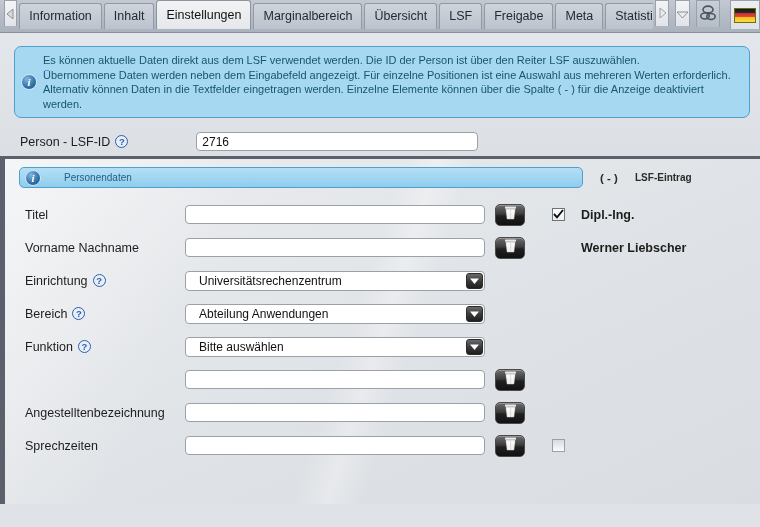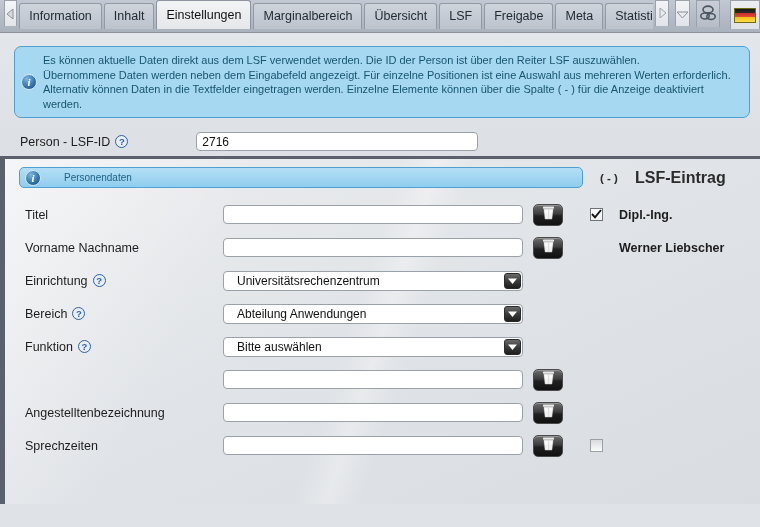--- a/index.html
+++ b/index.html
@@ -242,32 +242,32 @@
   .colminus {
     width: 36px;
     text-align: center;
     margin-left: 8px;
     font-size: 11.5px;
     font-weight: bold;
     color: #2b2b2b;
   }
   .collsf {
     margin-left: 8px;
-    font-size: 16px;
+    font-size: 10px;
     font-weight: bold;
     color: #2b2b2b;
   }
 
   .formrow {
     display: flex;
     align-items: center;
     height: 33px;
   }
   .formrow .flabel {
-    width: 218px;
+    width: 180px;
     padding-left: 20px;
     font-size: 12.5px;
     color: #1d1d1d;
     display: flex;
     align-items: center;
     box-sizing: border-box;
   }
   .field { width: 300px; }
   .field .txtinput { width: 300px; }
 

